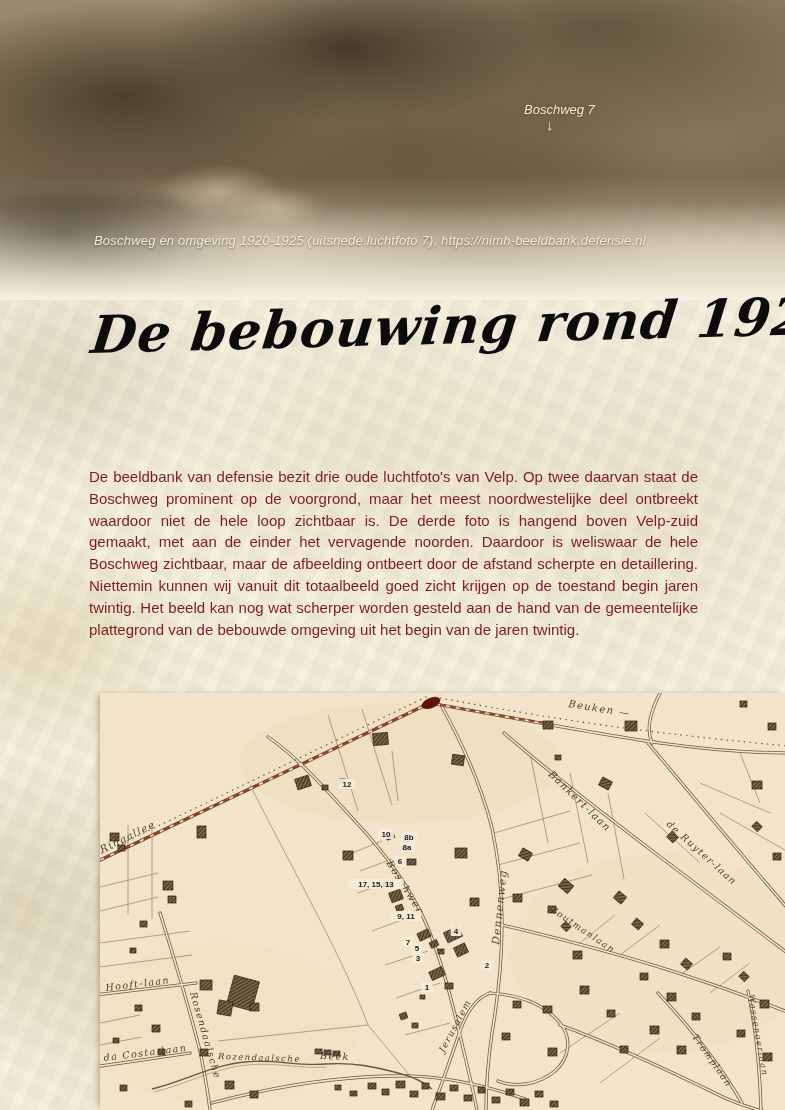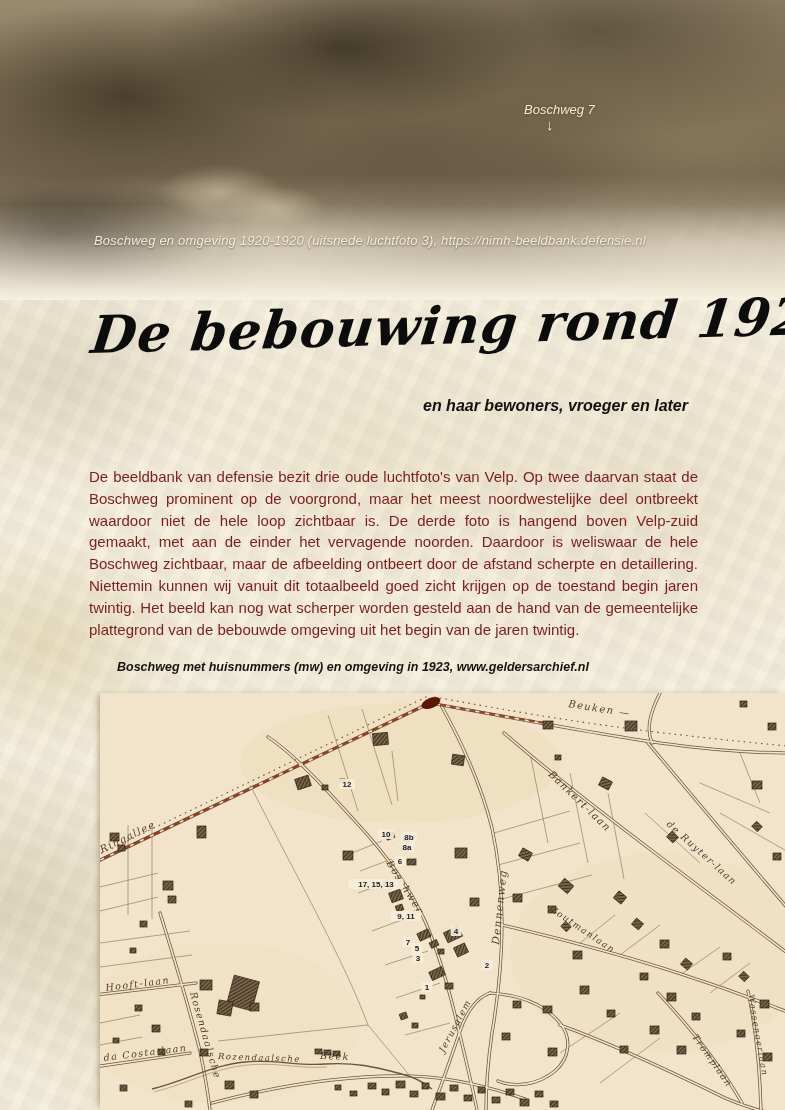--- a/index.html
+++ b/index.html
@@ -93,29 +93,27 @@
   }
 </style>
 </head>
 <body>
 
 <div class="page">
 
   <div class="hero">
     <span class="photo-label">Boschweg 7</span>
     <span class="photo-arrow">↓</span>
-    <div class="photo-caption">Boschweg en omgeving 1920-1920  (uitsnede luchtfoto 3), https://nimh-beeldbank.defensie.nl</div>
+    <div class="photo-caption">Boschweg en omgeving 1920-1925  (uitsnede luchtfoto 7), https://nimh-beeldbank.defensie.nl</div>
   </div>
 
   <h1 class="title">De bebouwing rond 1920</h1>
-  <div class="subtitle">en haar bewoners, vroeger en later</div>
 
   <p class="body-text">De beeldbank van defensie bezit drie oude luchtfoto's van Velp. Op twee daarvan staat de Boschweg prominent op de voorgrond, maar het meest noordwestelijke deel ontbreekt waardoor niet de hele loop zichtbaar is. De derde foto is hangend boven Velp-zuid gemaakt, met aan de einder het vervagende noorden. Daardoor is weliswaar de hele Boschweg zichtbaar, maar de afbeelding ontbeert door de afstand scherpte en detaillering. Niettemin kunnen wij vanuit dit totaalbeeld goed zicht krijgen op de toestand begin jaren twintig. Het beeld kan nog wat scherper worden gesteld aan de hand van de gemeentelijke plattegrond van de bebouwde omgeving uit het begin van de jaren twintig.</p>
 
-  <div class="map-caption">Boschweg met huisnummers (mw) en omgeving in 1923, www.geldersarchief.nl</div>
 
   <div class="map-wrap">
     <svg id="map-svg" width="685" height="417" viewBox="0 0 685 417">
       <defs>
         <pattern id="hatch" width="3" height="3" patternUnits="userSpaceOnUse" patternTransform="rotate(45)">
           <rect width="3" height="3" fill="#7a654a"></rect>
           <line x1="0" y1="0" x2="0" y2="3" stroke="#2c2114" stroke-width="1.6"></line>
         </pattern>
       </defs>
 

